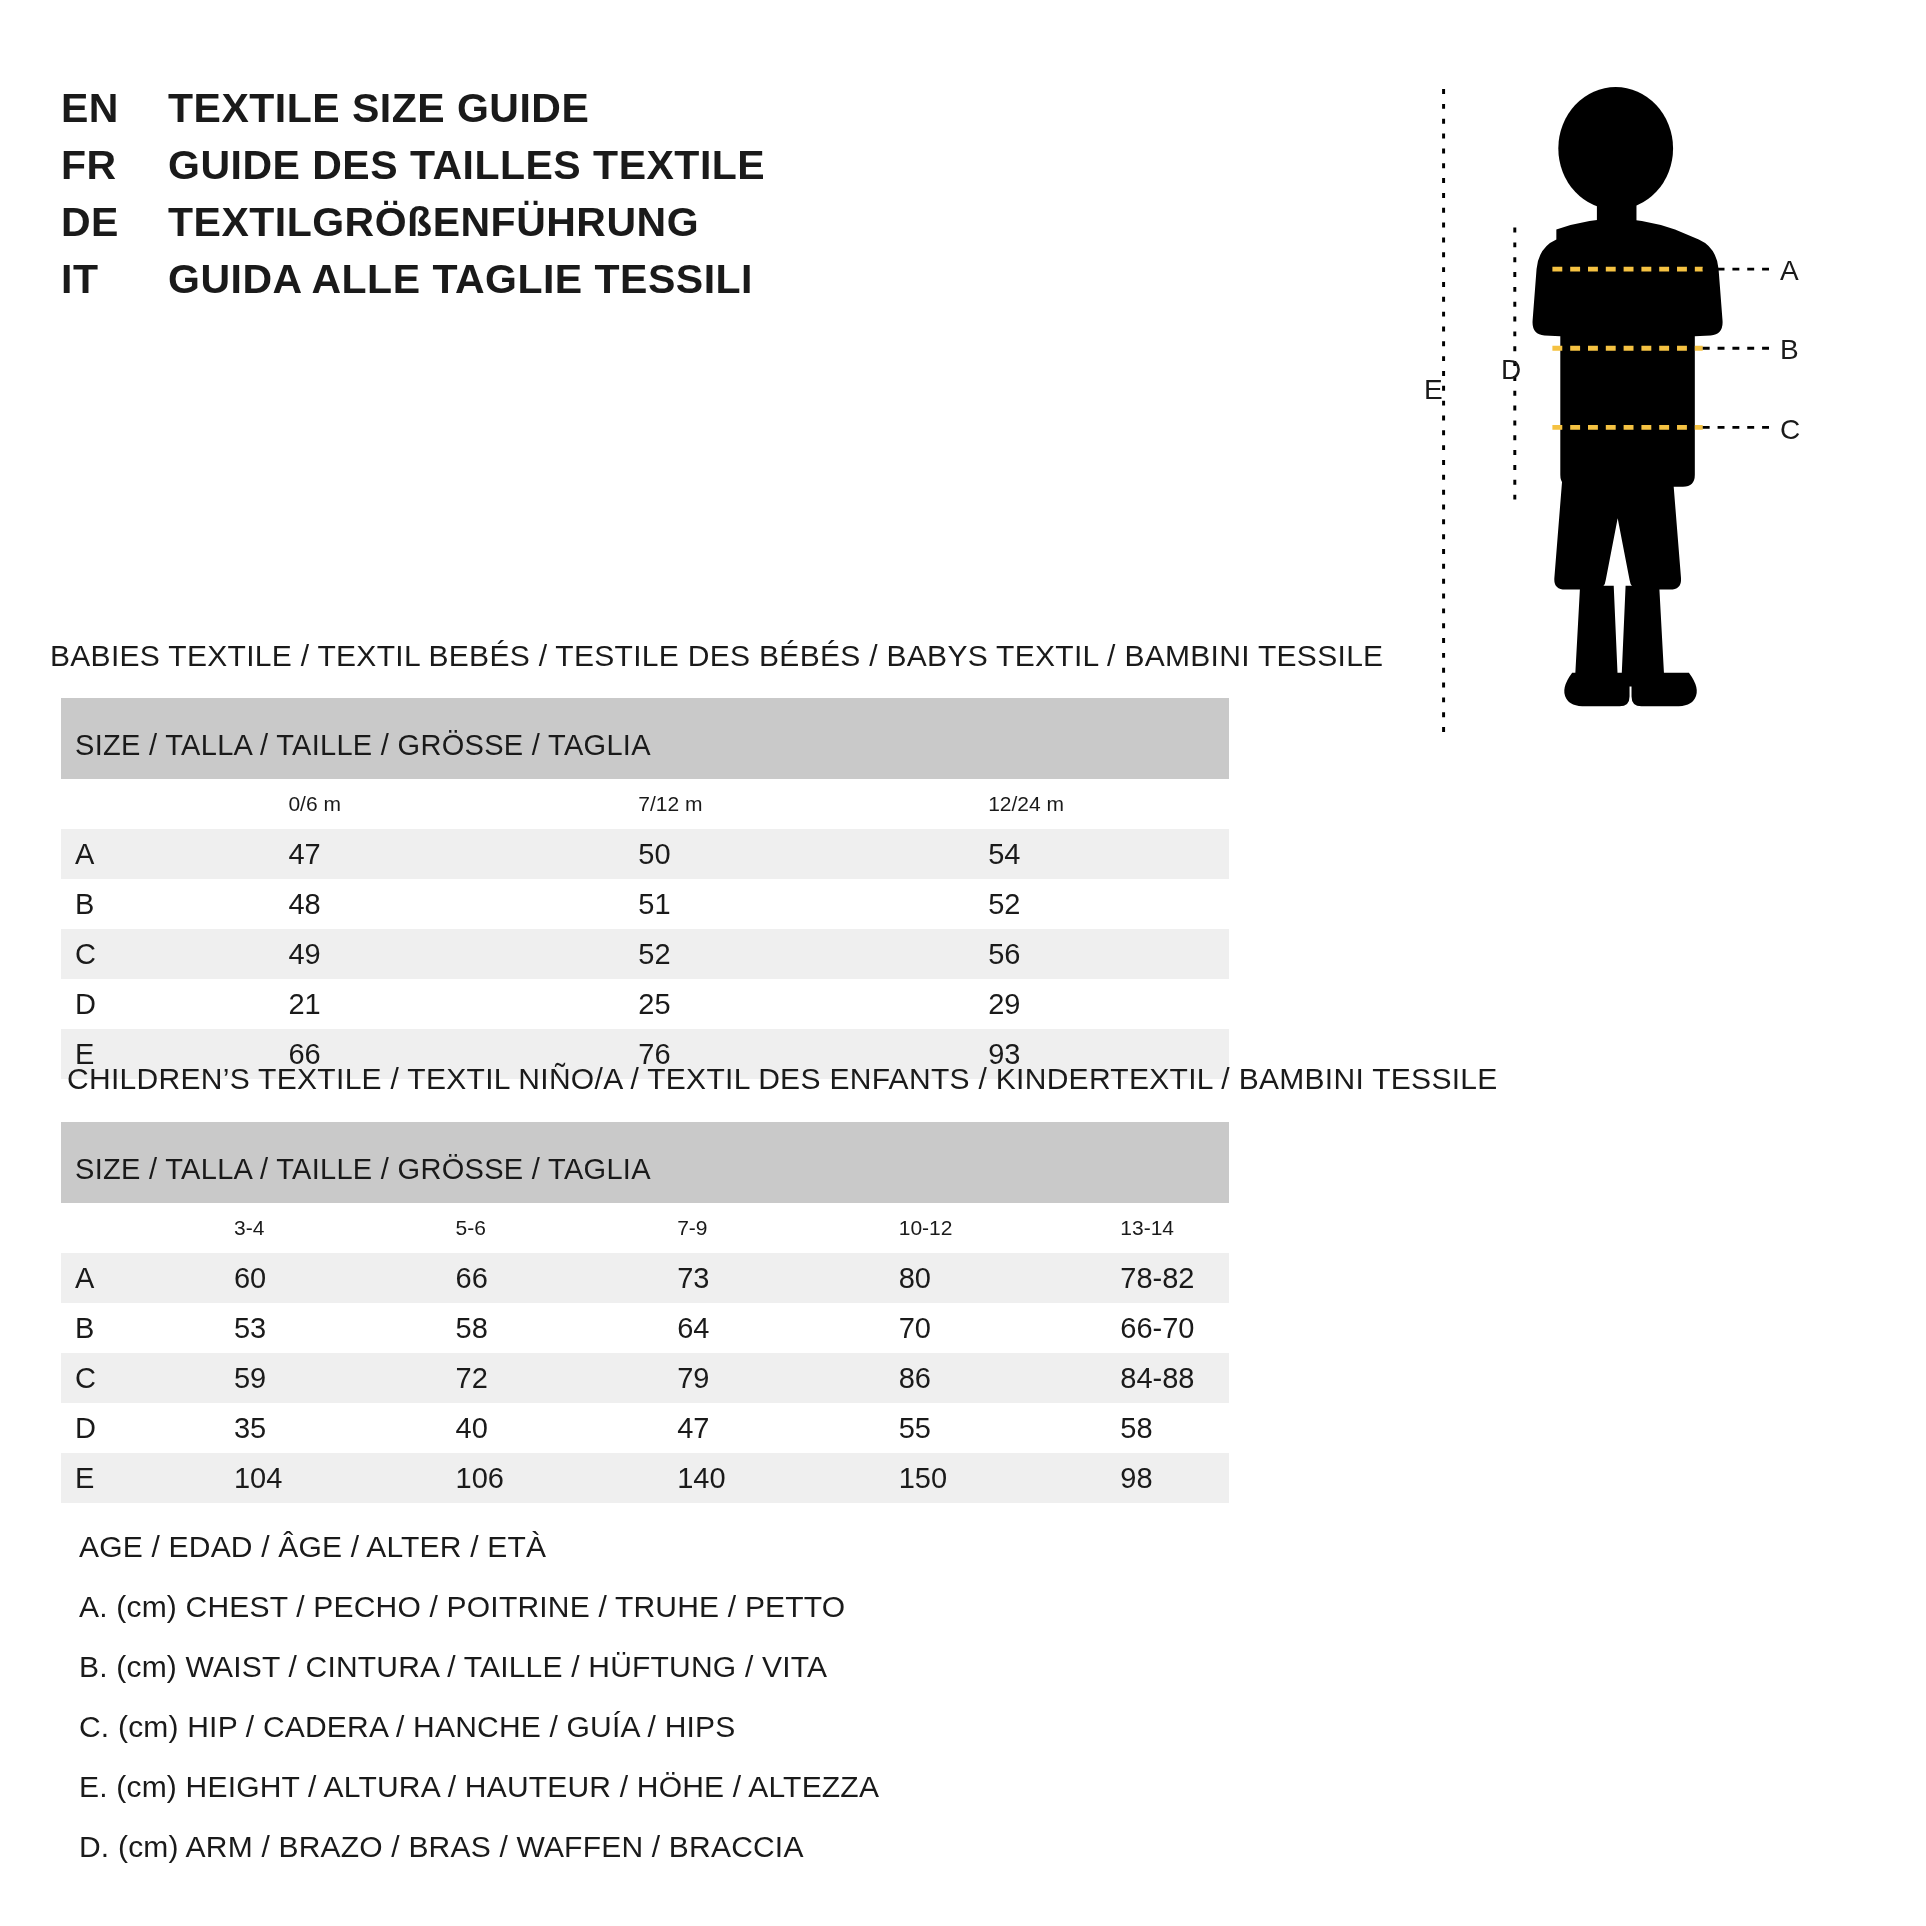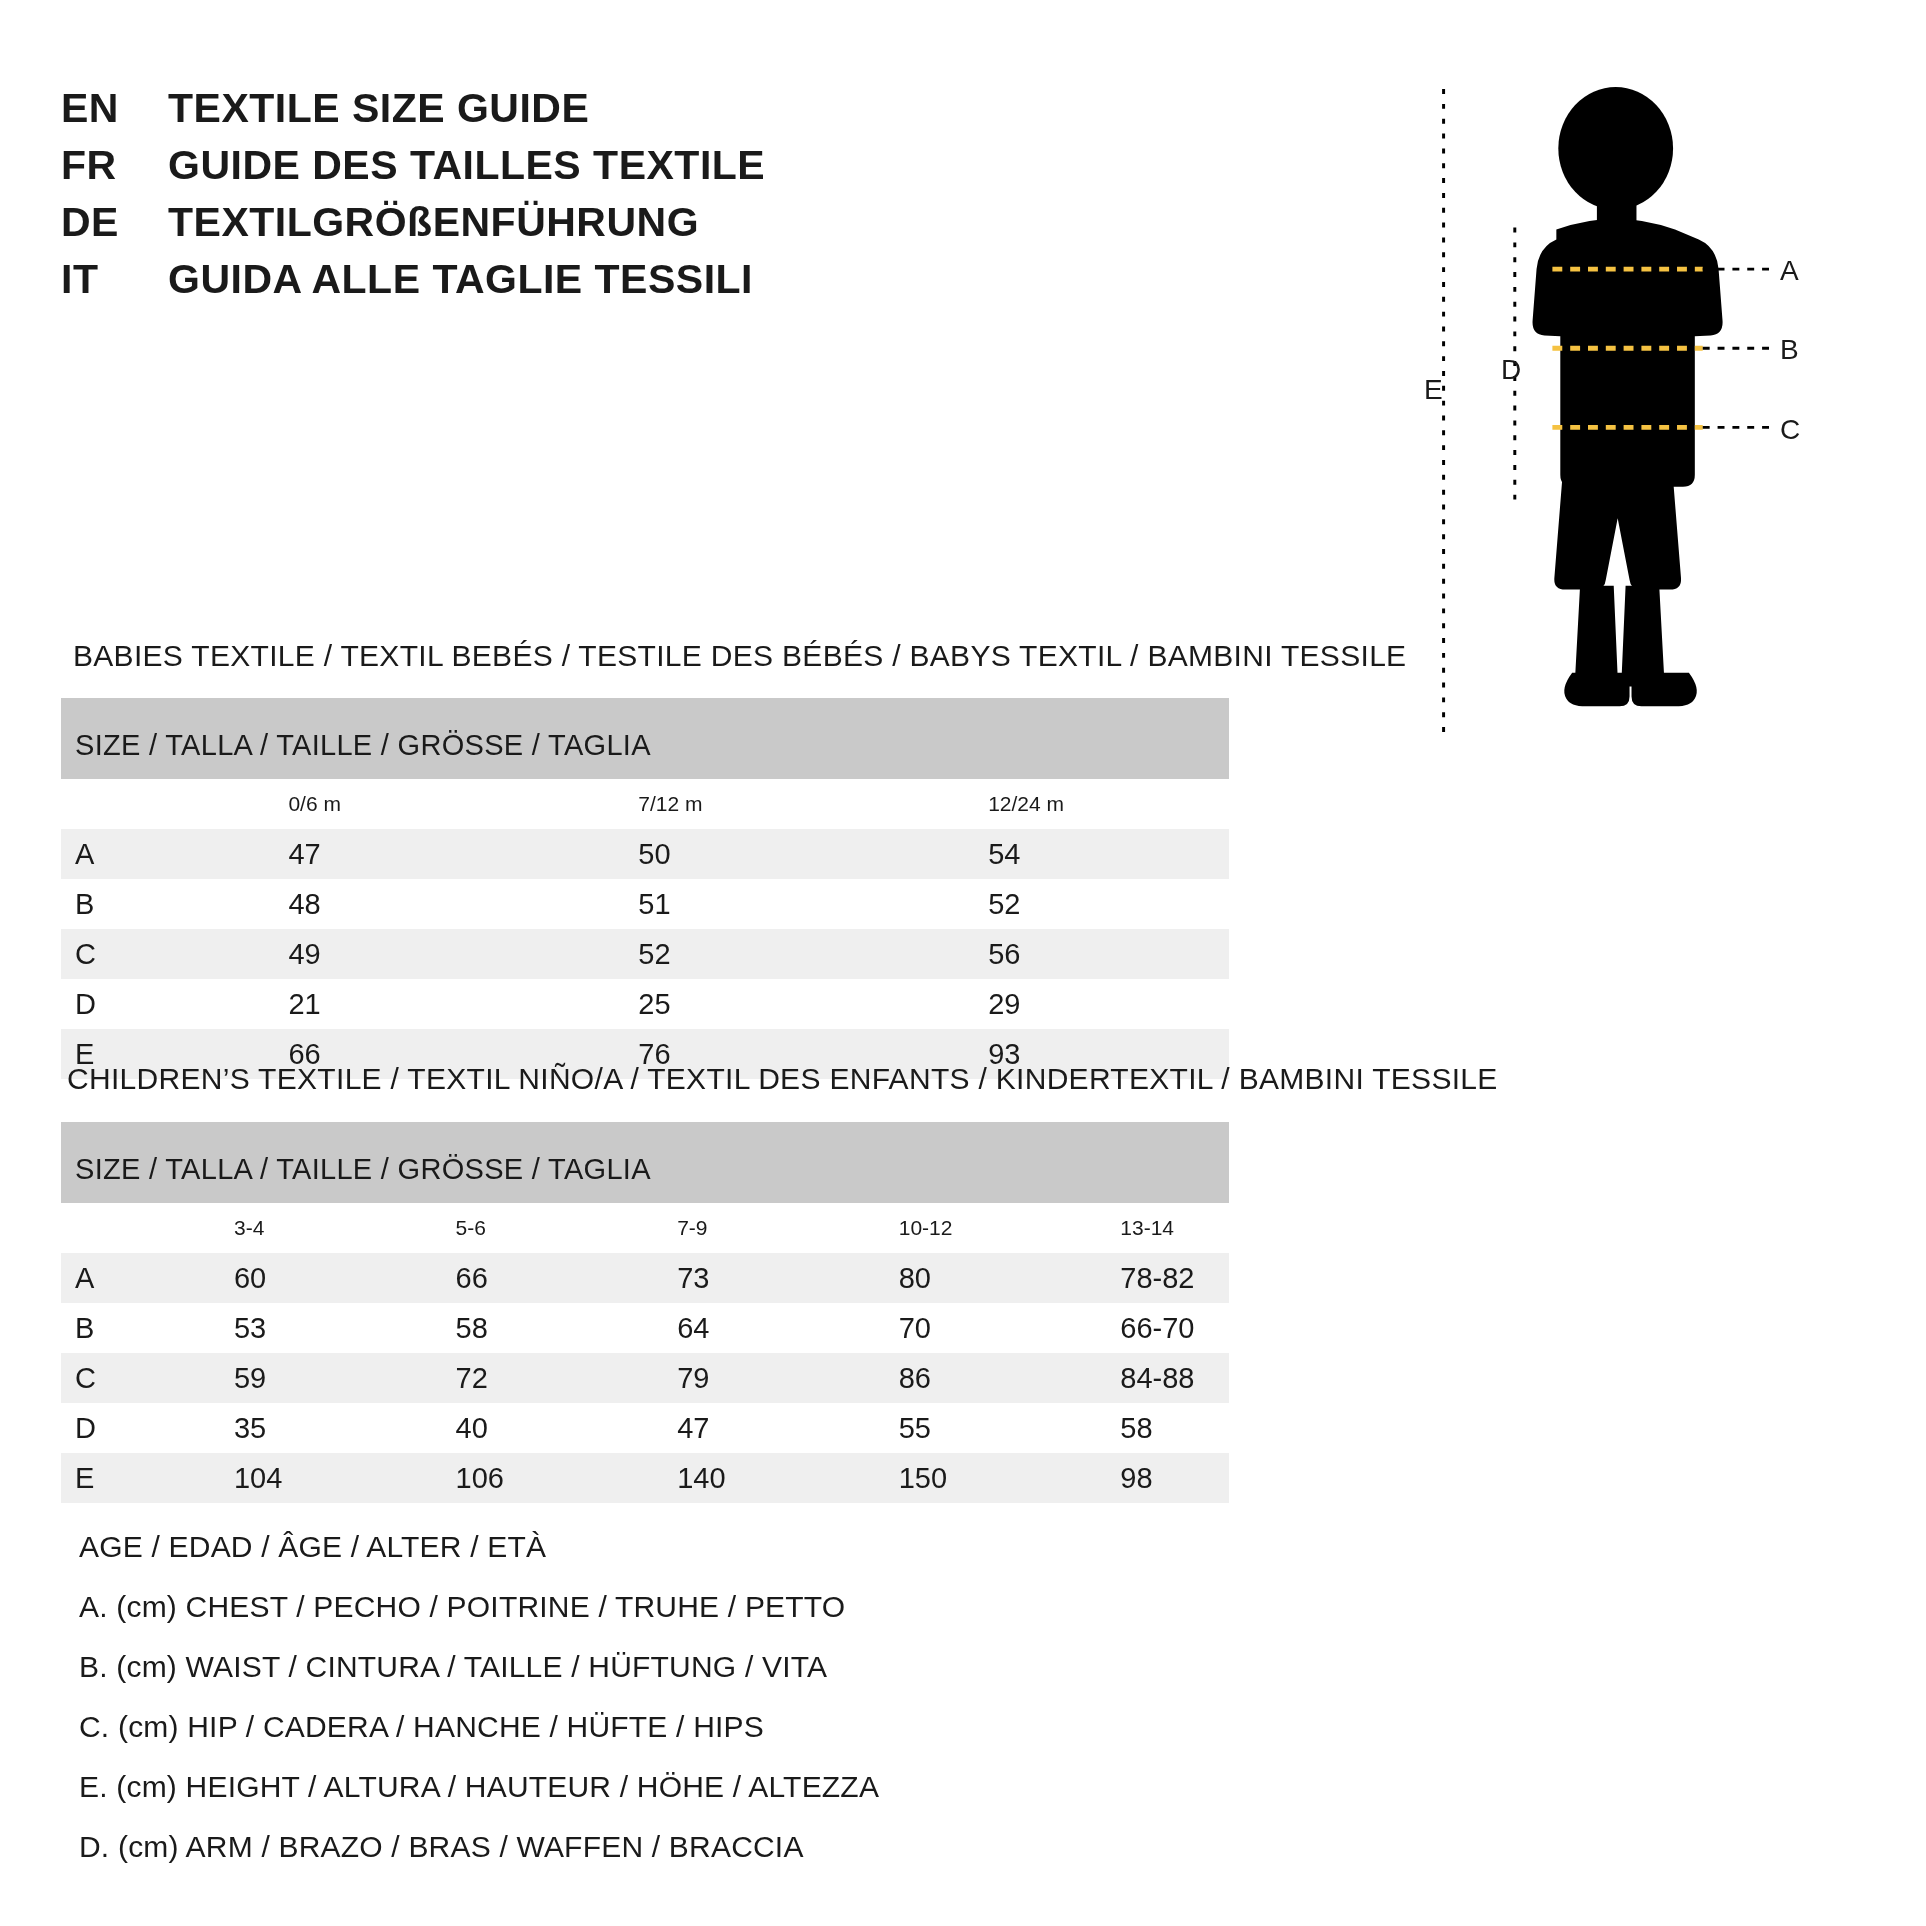--- a/index.html
+++ b/index.html
@@ -52,21 +52,21 @@
   .figure svg { display: block; }
 
   
   .section-heading {
     position: absolute;
     font-size: 30px;
     letter-spacing: 0.3px;
     color: #1a1a1a;
     white-space: nowrap;
   }
-  #babies-heading { left: 73px; top: 639px; text-align: center; }
+  #babies-heading { left: 50px; top: 639px; text-align: center; }
   #children-heading { left: 67px; top: 1062px; }
 
   
   .size-table {
     position: absolute;
     border-collapse: collapse;
     font-size: 29px;
     color: #1a1a1a;
   }
   #babies-table { left: 61px; top: 698px; width: 1168px; }
@@ -270,17 +270,17 @@
     <td class="col-val">150</td>
     <td class="col-val">98</td>
   </tr>
 </tbody>
   </table>
 
 <div class="legend">
   <div class="legend-line">AGE / EDAD / ÂGE / ALTER / ETÀ</div>
   <div class="legend-line">A. (cm) CHEST / PECHO / POITRINE / TRUHE / PETTO</div>
   <div class="legend-line">B. (cm) WAIST / CINTURA / TAILLE / HÜFTUNG / VITA</div>
-  <div class="legend-line">C. (cm) HIP / CADERA / HANCHE / HÜFTE / HIPS</div>
+  <div class="legend-line">C. (cm) HIP / CADERA / HANCHE / GUÍA / HIPS</div>
   <div class="legend-line">E. (cm) HEIGHT / ALTURA / HAUTEUR / HÖHE / ALTEZZA</div>
   <div class="legend-line">D. (cm) ARM / BRAZO / BRAS / WAFFEN / BRACCIA</div>
 </div>
 
 
 </body></html>

